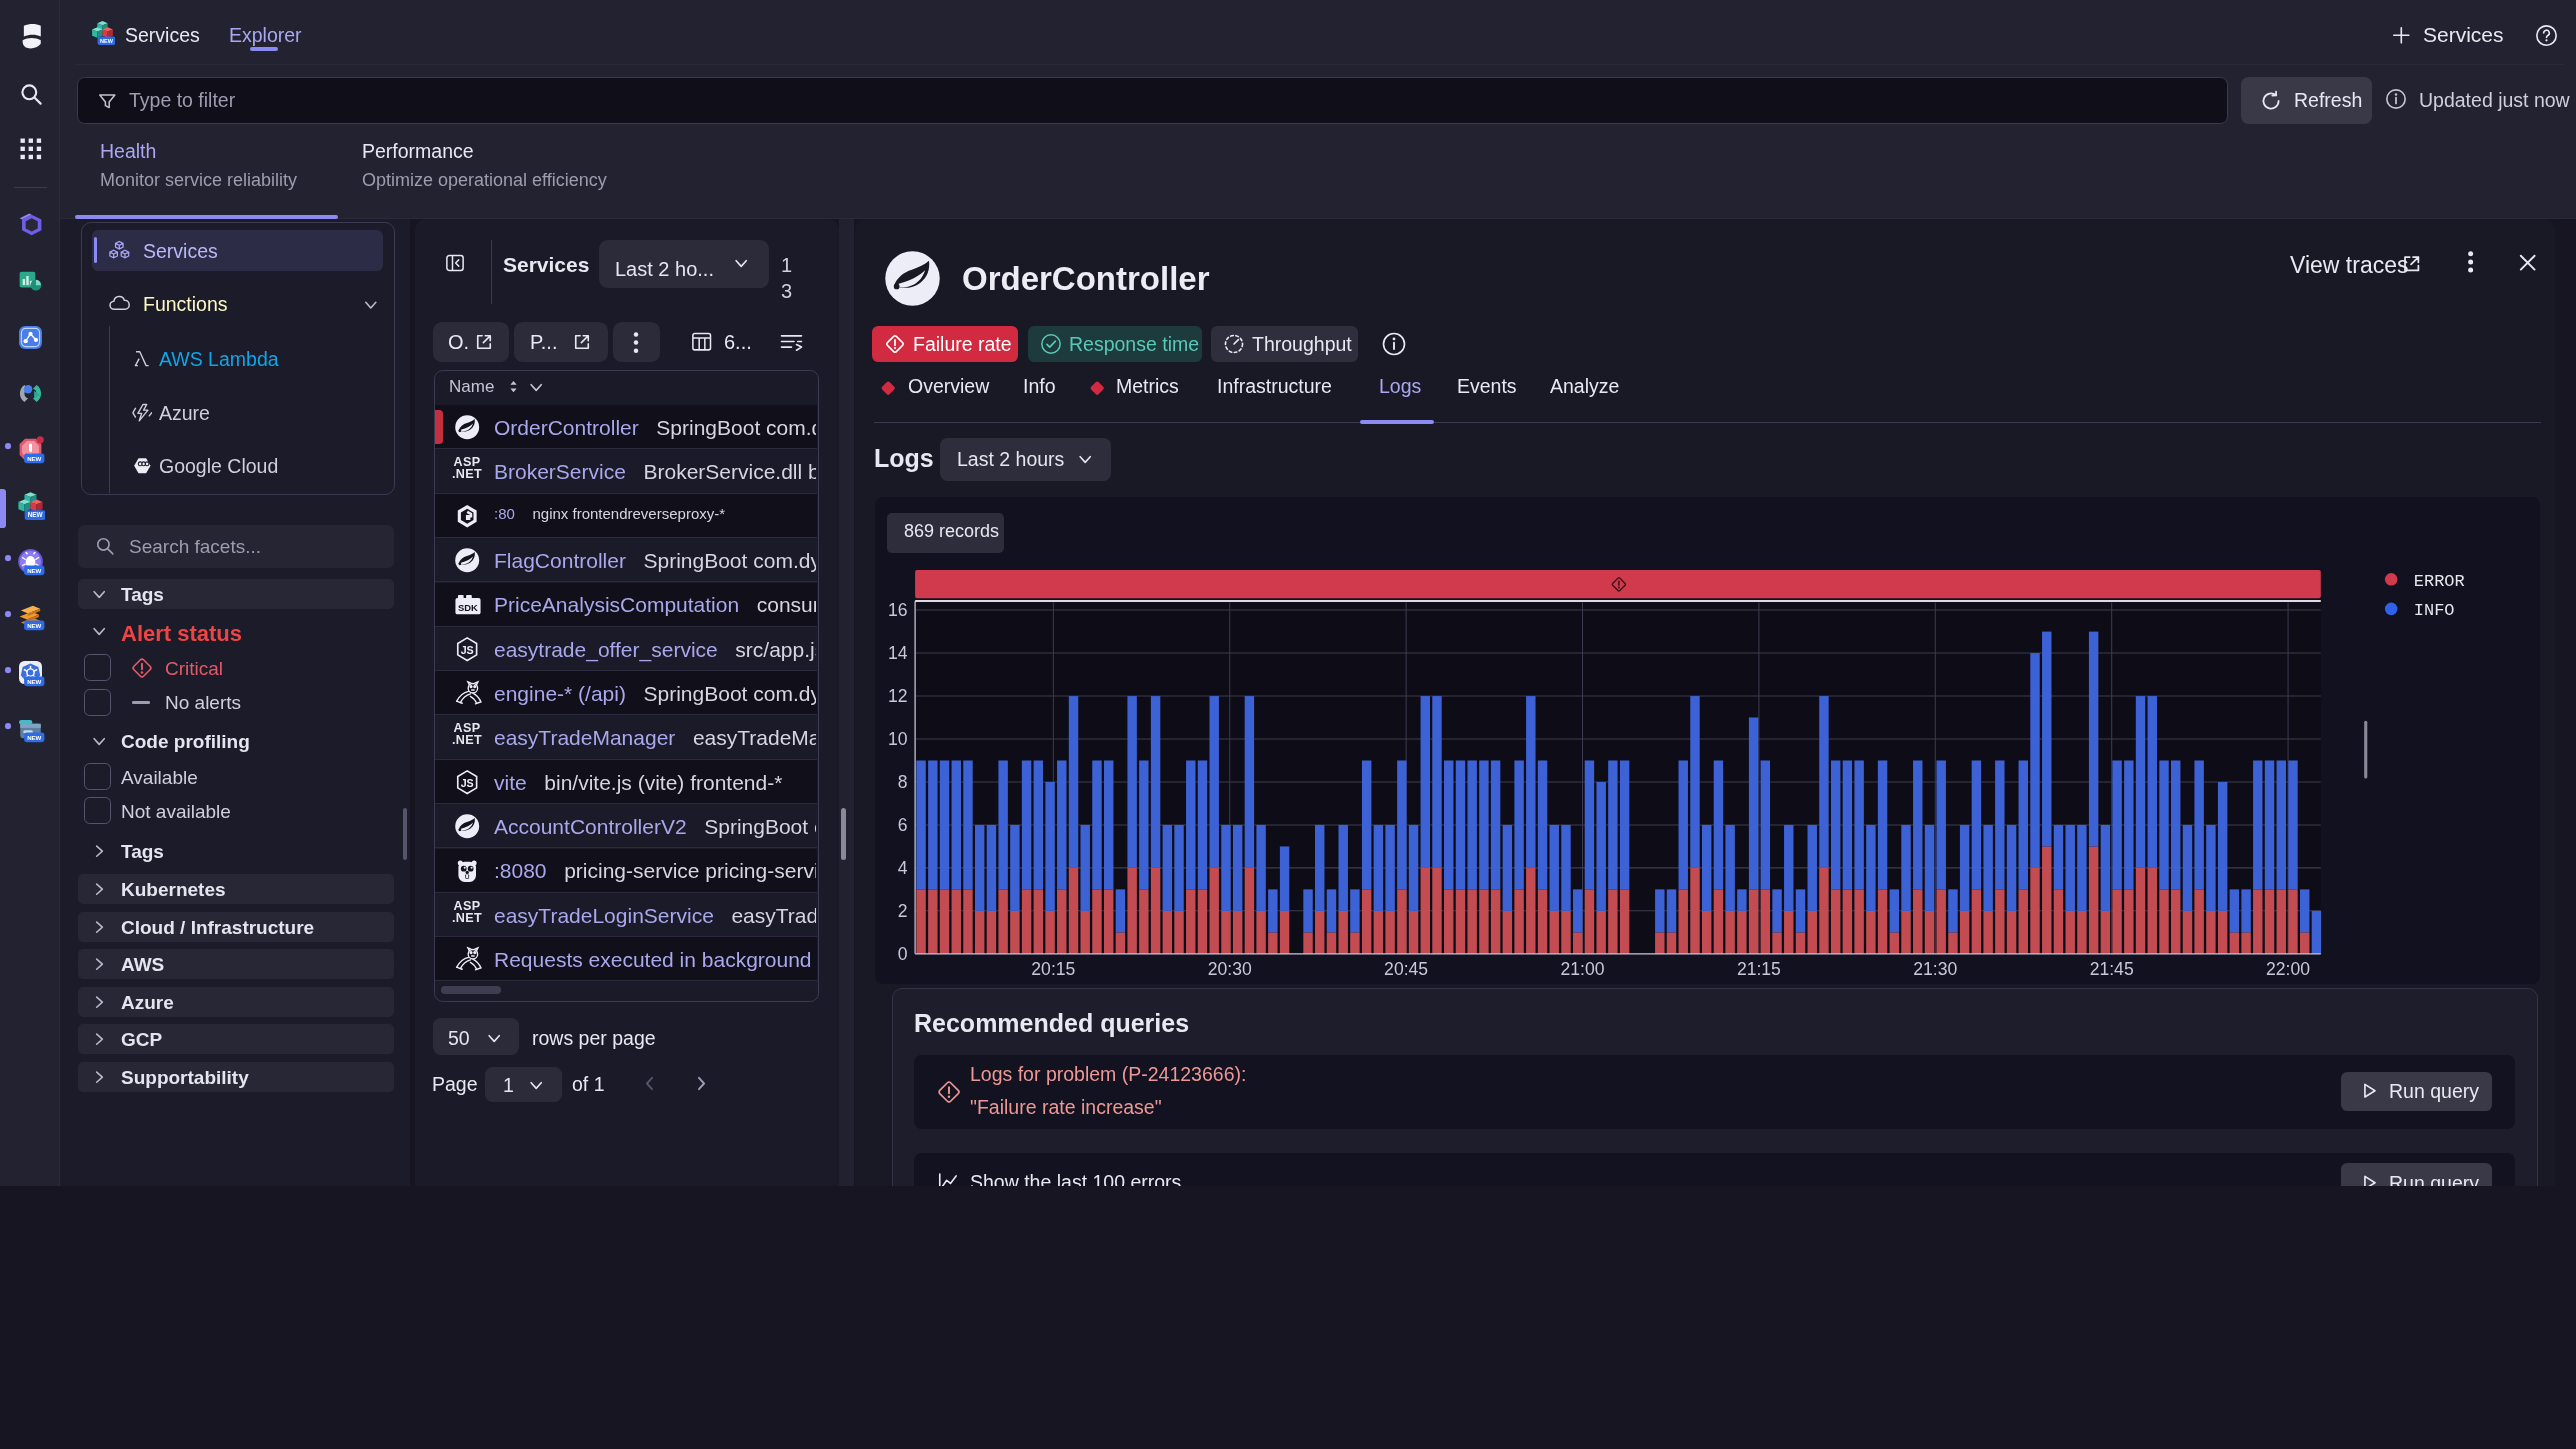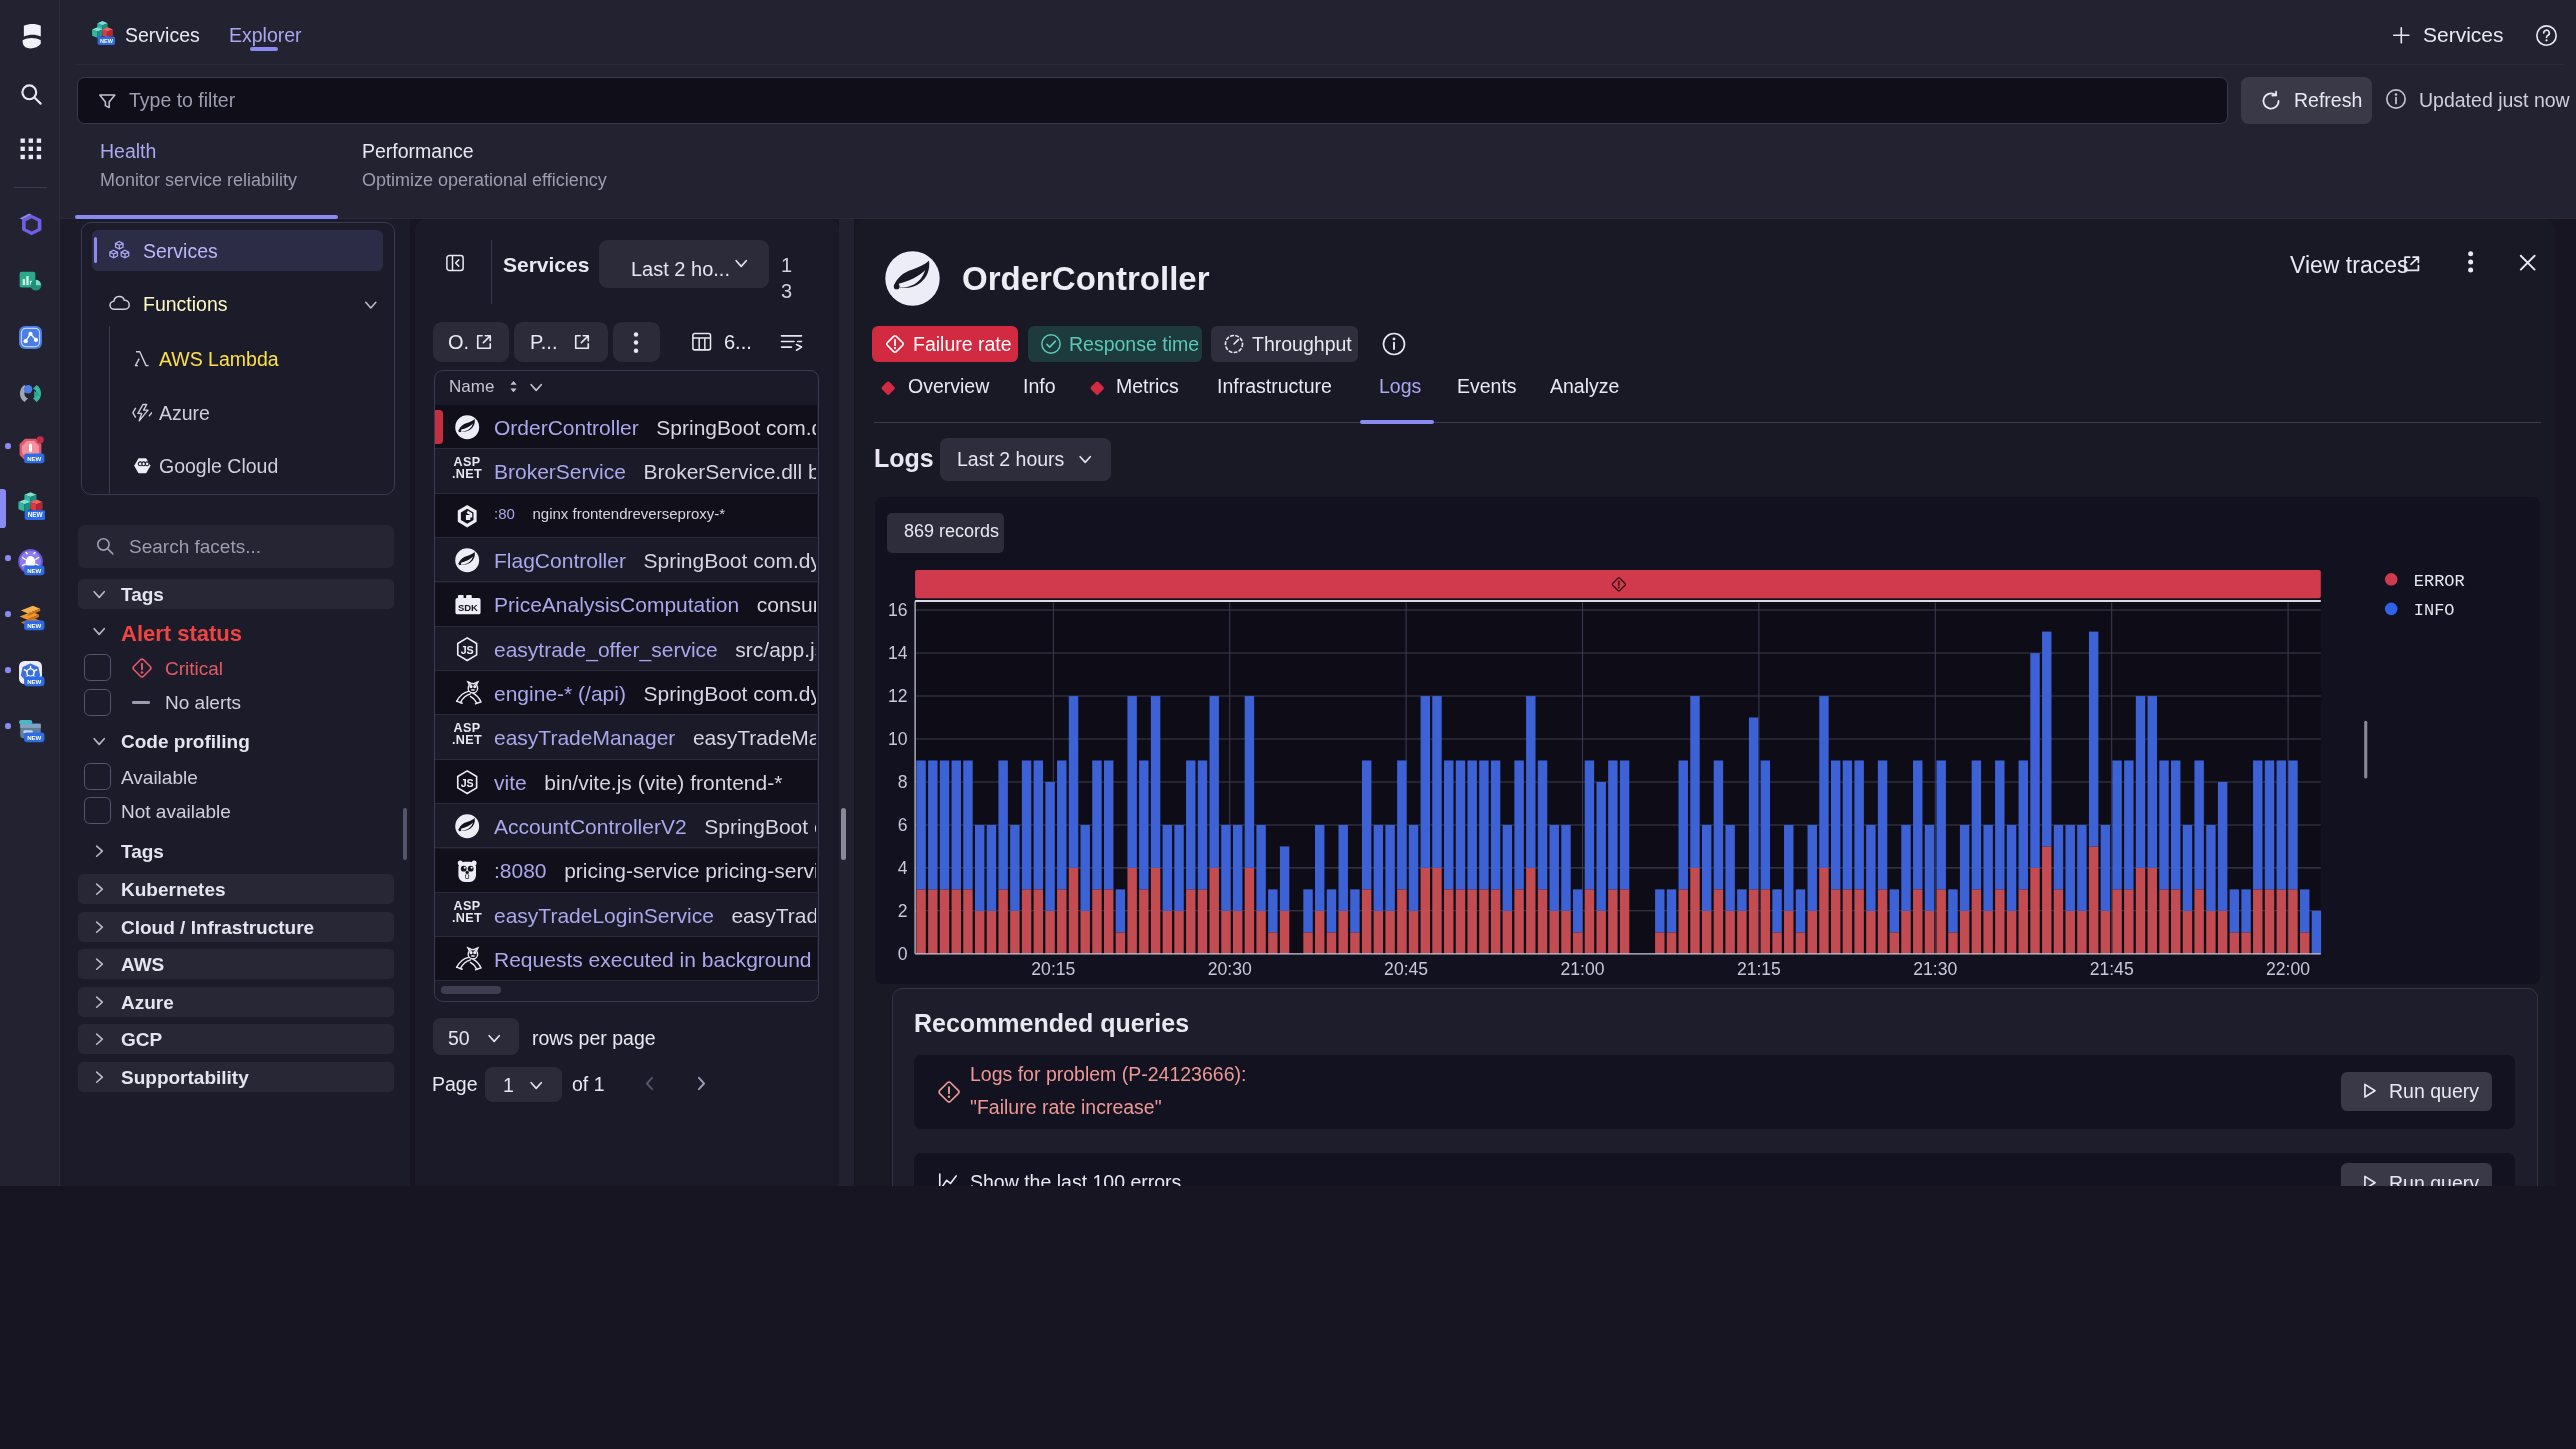--- a/index.html
+++ b/index.html
@@ -235,21 +235,21 @@
     <svg class="abs" style="left:362px;top:296px" width="17.6" height="17.6" viewBox="0 0 28 28">
       <path d="M6 10 L14 19 L22 10" fill="none" stroke="#B9B8C8" stroke-width="2.6" stroke-linecap="round" stroke-linejoin="round"></path>
     </svg>
     <div class="abs" style="left:109px;top:326px;width:1.3px;height:167px;background:#3B3A52;"></div>
     <svg class="abs" style="left:131px;top:348px" width="21.4" height="21.4" viewBox="0 0 34 34">
       <g fill="none" stroke="#D0CFDC" stroke-width="2.2" stroke-linejoin="round">
         <path d="M8 6 L14 6 L24 28 L28 28 M13 17 L7 28 L11 28"></path>
         <path d="M4 4 h26 v26 h-26 Z" opacity="0"></path>
       </g>
     </svg>
-    <div class="abs tx" style="left:159px;top:348px;font-size:19.5px;color:#fde047;font-weight:400;">AWS Lambda</div>
+    <div class="abs tx" style="left:159px;top:348px;font-size:19.5px;color:#0ea5e9;font-weight:400;">AWS Lambda</div>
     <svg class="abs" style="left:131px;top:402px" width="21.4" height="21.4" viewBox="0 0 34 34">
       <path d="M19 4 L11 18 L17 18 L13 30 L27 13 L20 13 L25 4 Z" fill="none" stroke="#D0CFDC" stroke-width="2.2" stroke-linejoin="round"></path>
       <path d="M7 10 L3 17 L7 24 M29 22 L33 17" fill="none" stroke="#D0CFDC" stroke-width="2.2" stroke-linecap="round"></path>
     </svg>
     <div class="abs tx" style="left:159px;top:402px;font-size:19.5px;color:#D0CFDC;font-weight:400;">Azure</div>
     <svg class="abs" style="left:131px;top:455px" width="21.4" height="21.4" viewBox="0 0 34 34">
       <path d="M12 5 L24 5 L31 17 L24 29 L12 29 L5 17 Z" fill="#EDEDF5"></path>
       <path d="M11 17 a3 3 0 1 1 .1 0 M16.5 17 a3 3 0 1 1 .1 0 M22 17 a3 3 0 1 1 .1 0" fill="none" stroke="#23222f" stroke-width="1.8" transform="translate(3.5,0)"></path>
     </svg>
     <div class="abs tx" style="left:159px;top:455px;font-size:19.5px;color:#D0CFDC;font-weight:400;">Google Cloud</div>
@@ -322,21 +322,21 @@
     <div class="abs tx" style="left:121px;top:1067px;font-size:19px;color:#E5E4EF;font-weight:700;">Supportability</div>
     <div class="abs" style="left:403px;top:808px;width:4.4px;height:52px;background:#55546A;border-radius:2.5px;"></div>
     <svg class="abs" style="left:445px;top:253px" width="20" height="20" viewBox="0 0 32 32">
       <rect x="3" y="4" width="26" height="24" rx="4" fill="none" stroke="#E9E8F2" stroke-width="2.4"></rect>
       <path d="M12 4 L12 28" stroke="#E9E8F2" stroke-width="2.4"></path>
       <path d="M22 11 L17 16 L22 21" fill="none" stroke="#E9E8F2" stroke-width="2.4" stroke-linecap="round" stroke-linejoin="round"></path>
     </svg>
     <div class="abs" style="left:491px;top:240px;width:1.3px;height:64px;background:#3B3A52;"></div>
     <div class="abs tx" style="left:503px;top:253px;font-size:21px;color:#E9E8F2;font-weight:700;">Services</div>
     <div class="abs" style="left:599px;top:240px;width:170px;height:48px;background:#2C2B3A;border-radius:8.8px;"></div>
-    <div class="abs tx" style="left:615px;top:258px;font-size:20px;color:#E5E4EF;font-weight:400;margin-left:16px;">Last 2 ho...</div>
+    <div class="abs tx" style="left:615px;top:258px;font-size:20px;color:#E5E4EF;font-weight:400;">Last 2 ho...</div>
     <svg class="abs" style="left:733px;top:255px" width="16.4" height="16.4" viewBox="0 0 26 26">
       <path d="M5 9 L13 18 L21 9" fill="none" stroke="#E5E4EF" stroke-width="2.6" stroke-linecap="round" stroke-linejoin="round"></path>
     </svg>
     <div class="abs tx" style="left:781px;top:254px;font-size:20px;color:#D0CFDC;font-weight:400;">1</div>
     <div class="abs tx" style="left:781px;top:280px;font-size:20px;color:#D0CFDC;font-weight:400;">3</div>
     <div class="abs" style="left:433px;top:322px;width:76px;height:40px;background:#2C2B3A;border-radius:8.8px;"></div>
     <div class="abs tx" style="left:448px;top:331px;font-size:20px;color:#E9E8F2;font-weight:400;">O.</div>
     <svg class="abs" style="left:474px;top:332px" width="20" height="20" viewBox="0 0 32 32">
       <path d="M13 6 L6 6 L6 26 L26 26 L26 19" fill="none" stroke="#E9E8F2" stroke-width="2.6" stroke-linecap="round" stroke-linejoin="round" transform="scale(1.0)"></path>
       <path d="M18 6 L26 6 L26 14 M26 6 L15 17" fill="none" stroke="#E9E8F2" stroke-width="2.6" stroke-linecap="round" stroke-linejoin="round" transform="scale(1.0)"></path>

